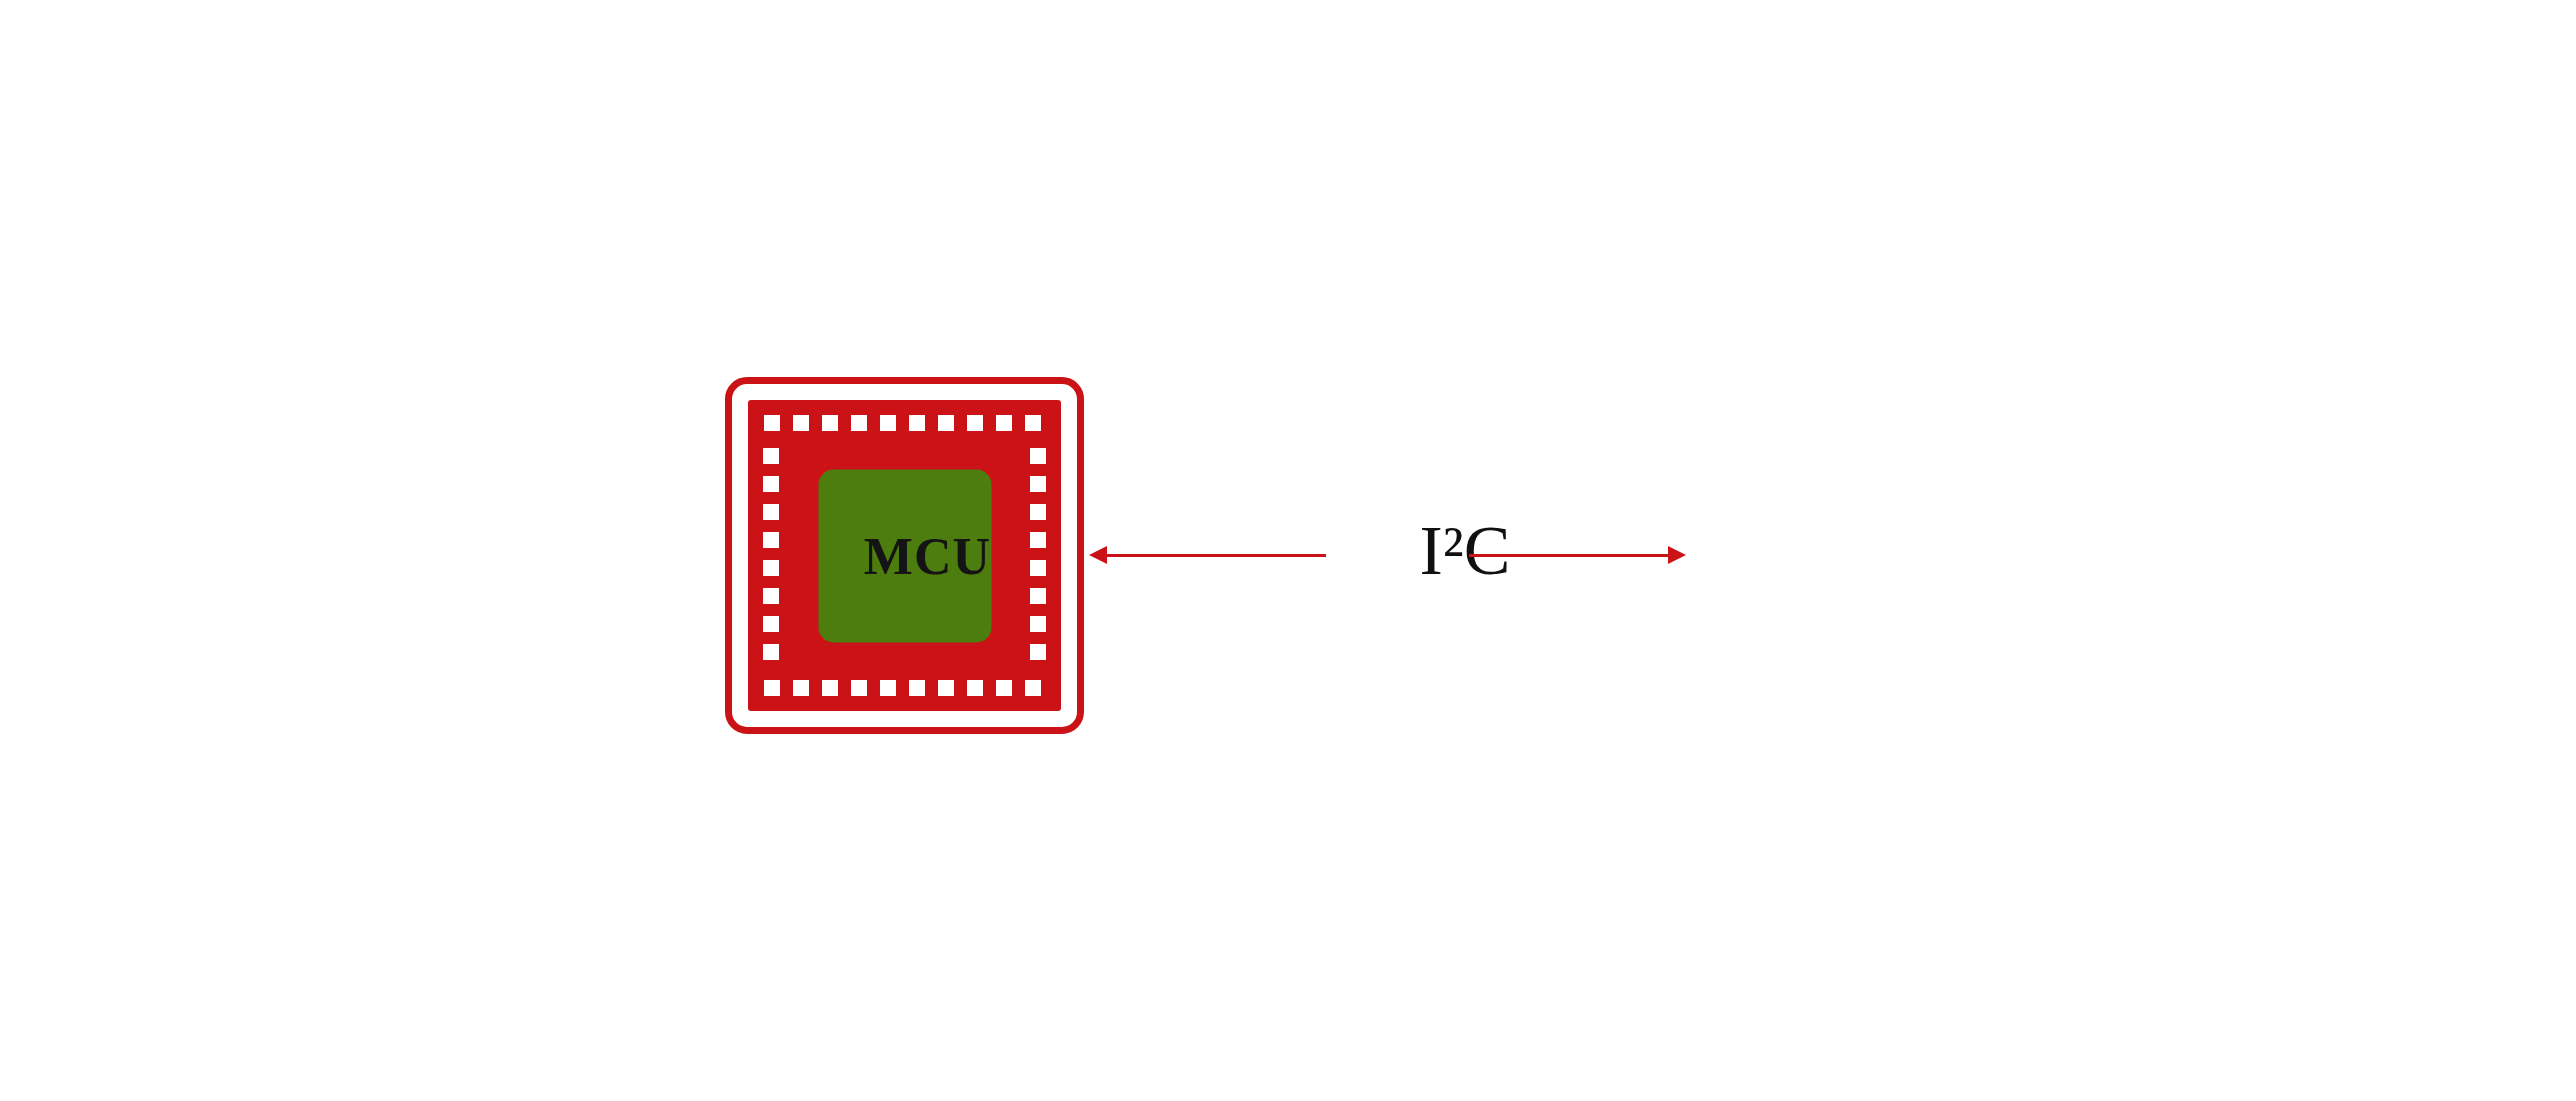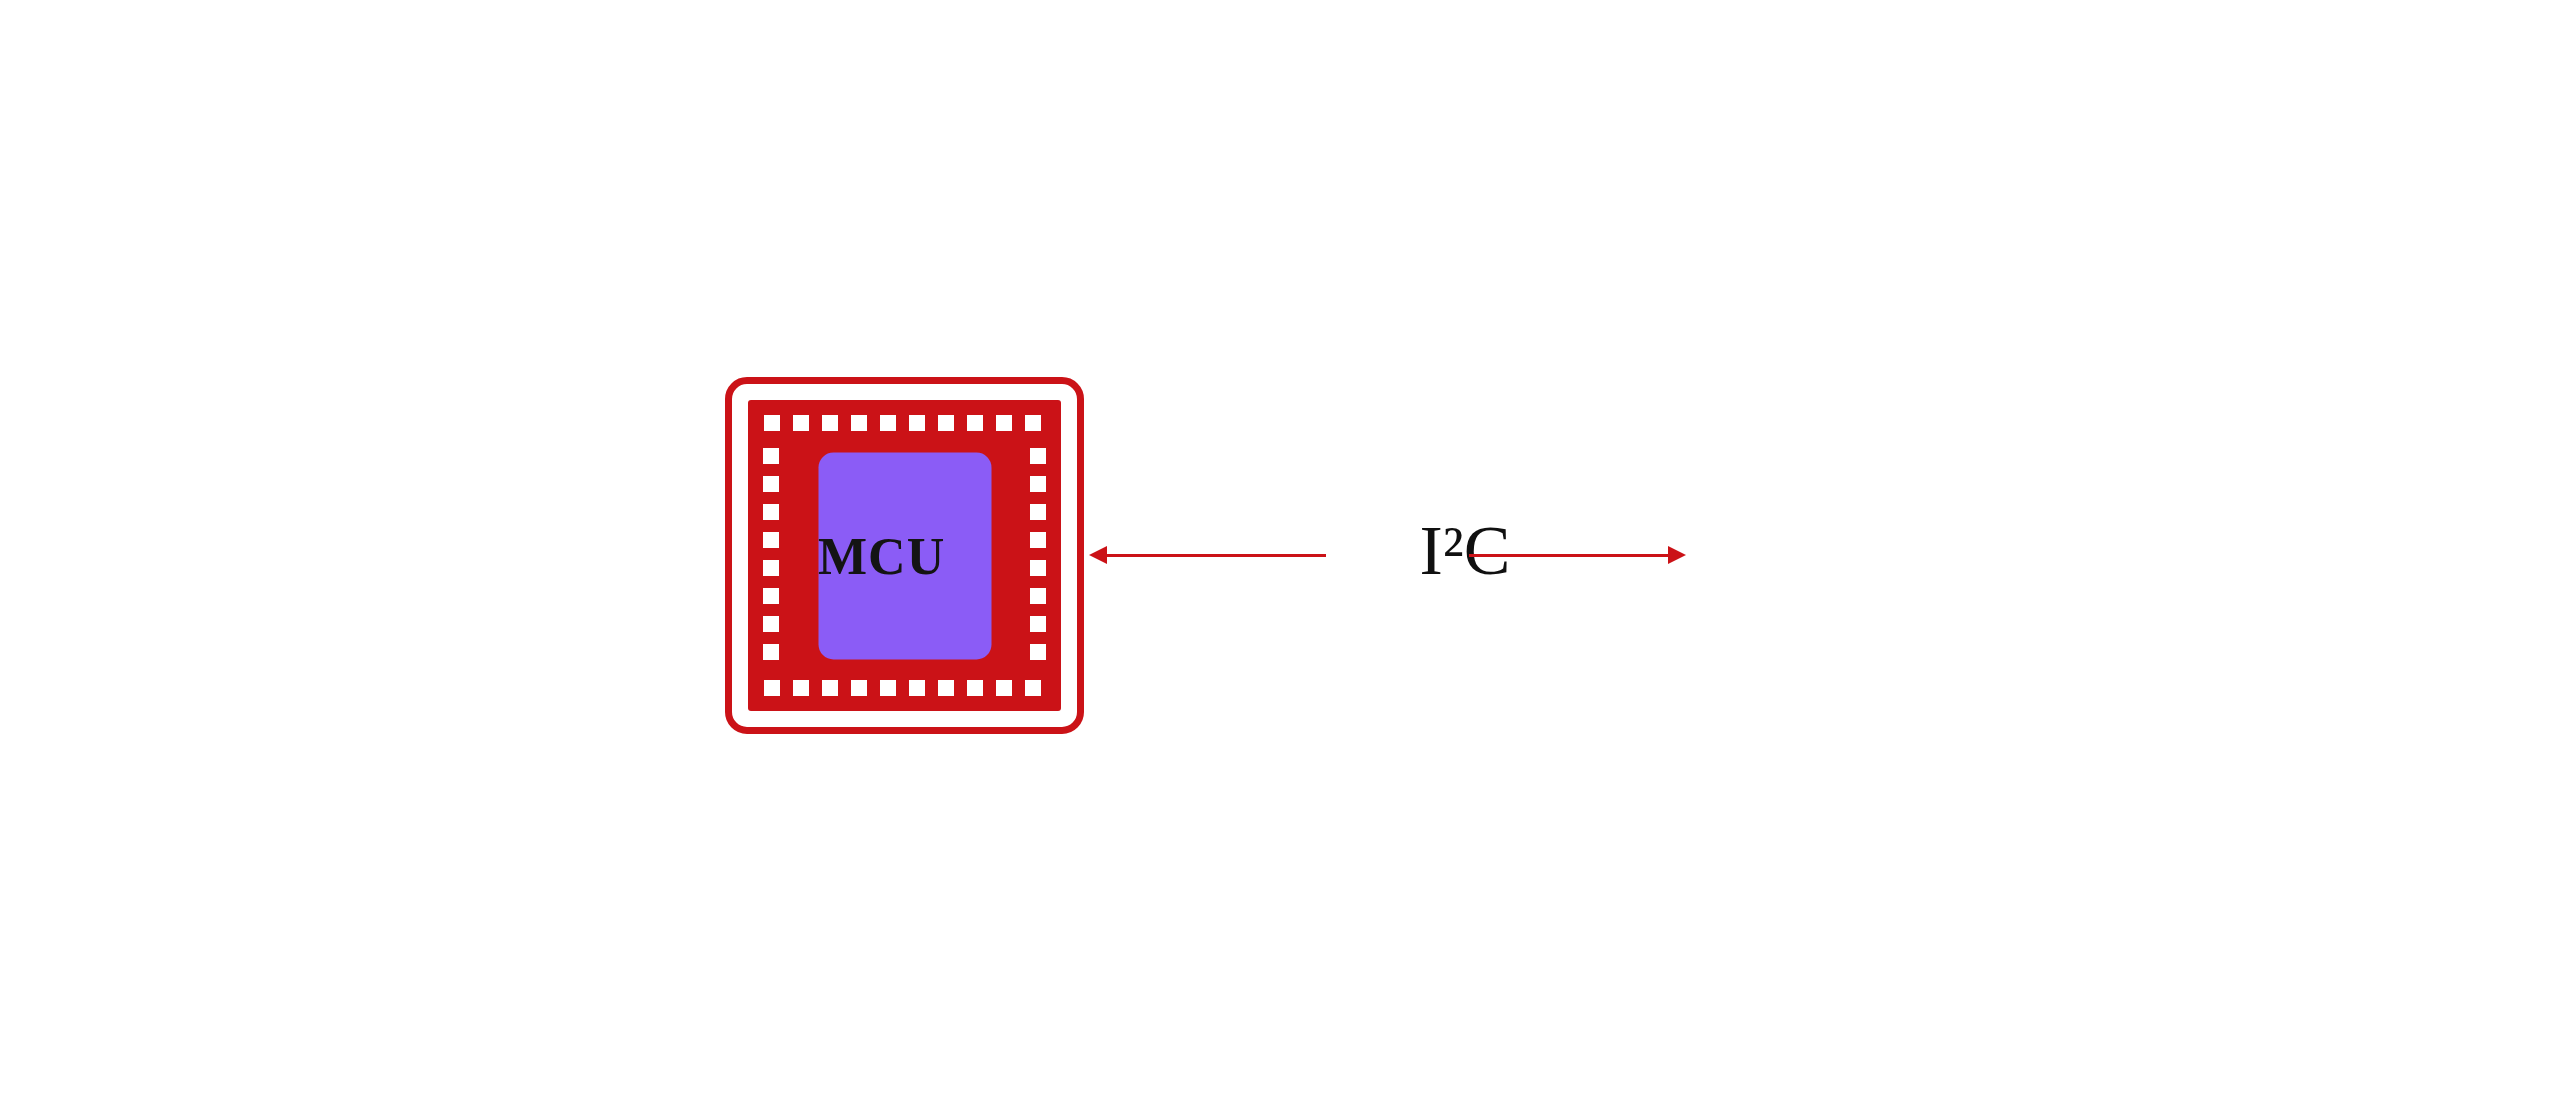--- a/index.html
+++ b/index.html
@@ -46,24 +46,24 @@
   .pad-strip.v{
     top:48px; bottom:48px; width:16px;
     background:repeating-linear-gradient(180deg,#ffffff 0 16px,transparent 16px 28px);
   }
   .pad-strip.v.left{left:15px;}
   .pad-strip.v.right{right:15px;}
   .mcu-core{
     position:absolute;
     left:50%; top:50%;
     transform:translate(-50%,-50%);
-    width:173px; height:207px;
-    background:#8b5cf6;
+    width:173px; height:173px;
+    background:#4d7c0f;
     border-radius:15px;
-    display:flex; align-items:center; justify-content:flex-start;
+    display:flex; align-items:center; justify-content:flex-end;
   }
   .mcu-core .mcu-label{
     font-size:52px;
     font-weight:bold;
     color:#141414;
     letter-spacing:1px;
   }
 
   
   .bus-label{

